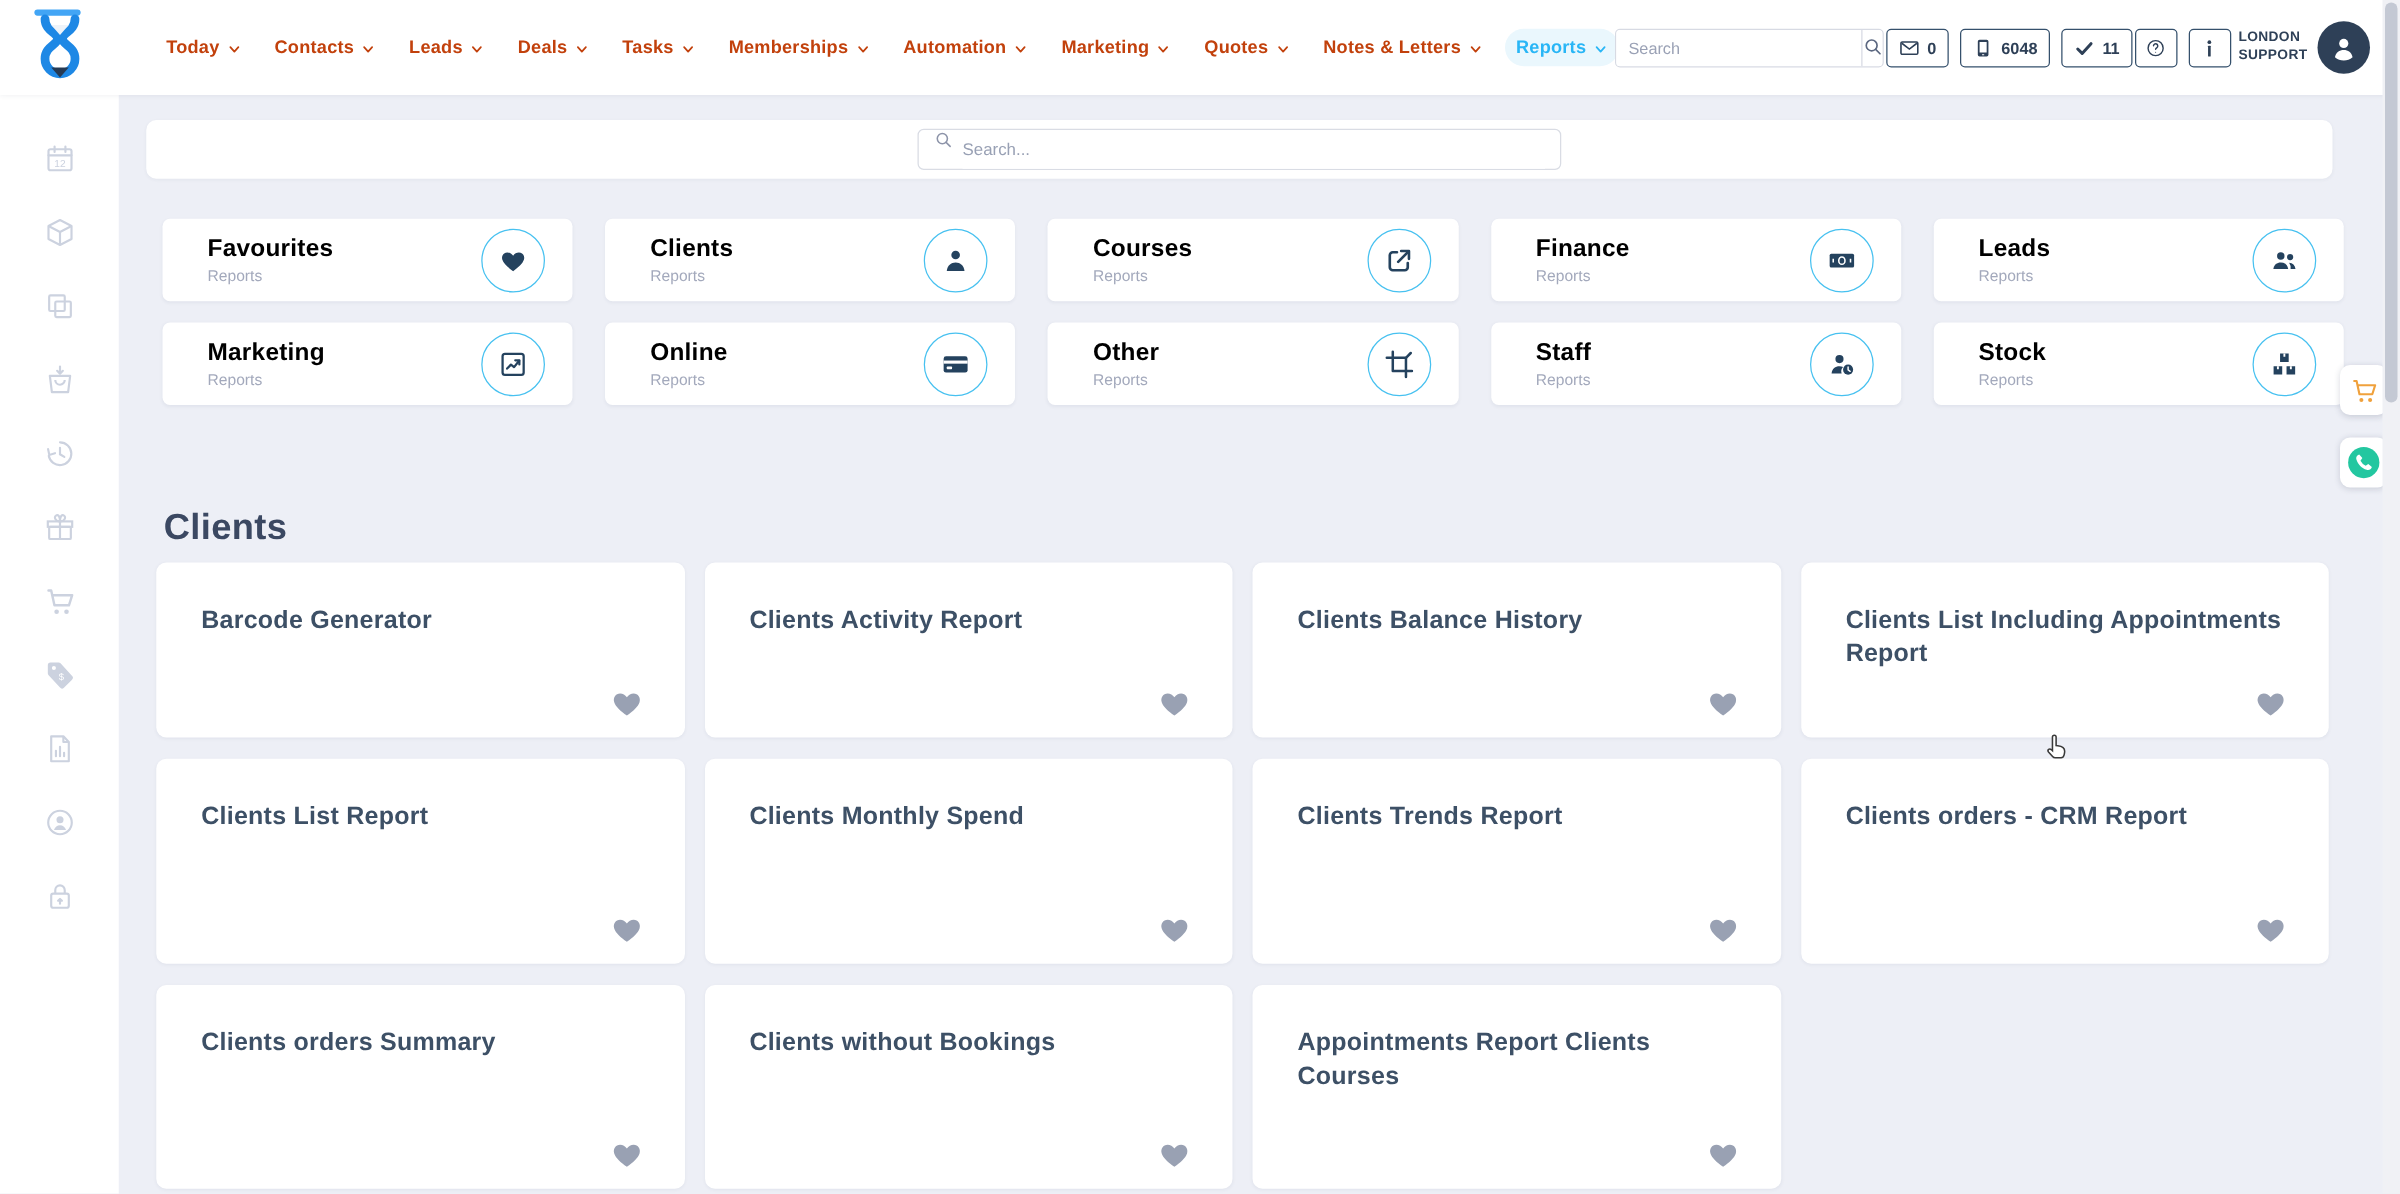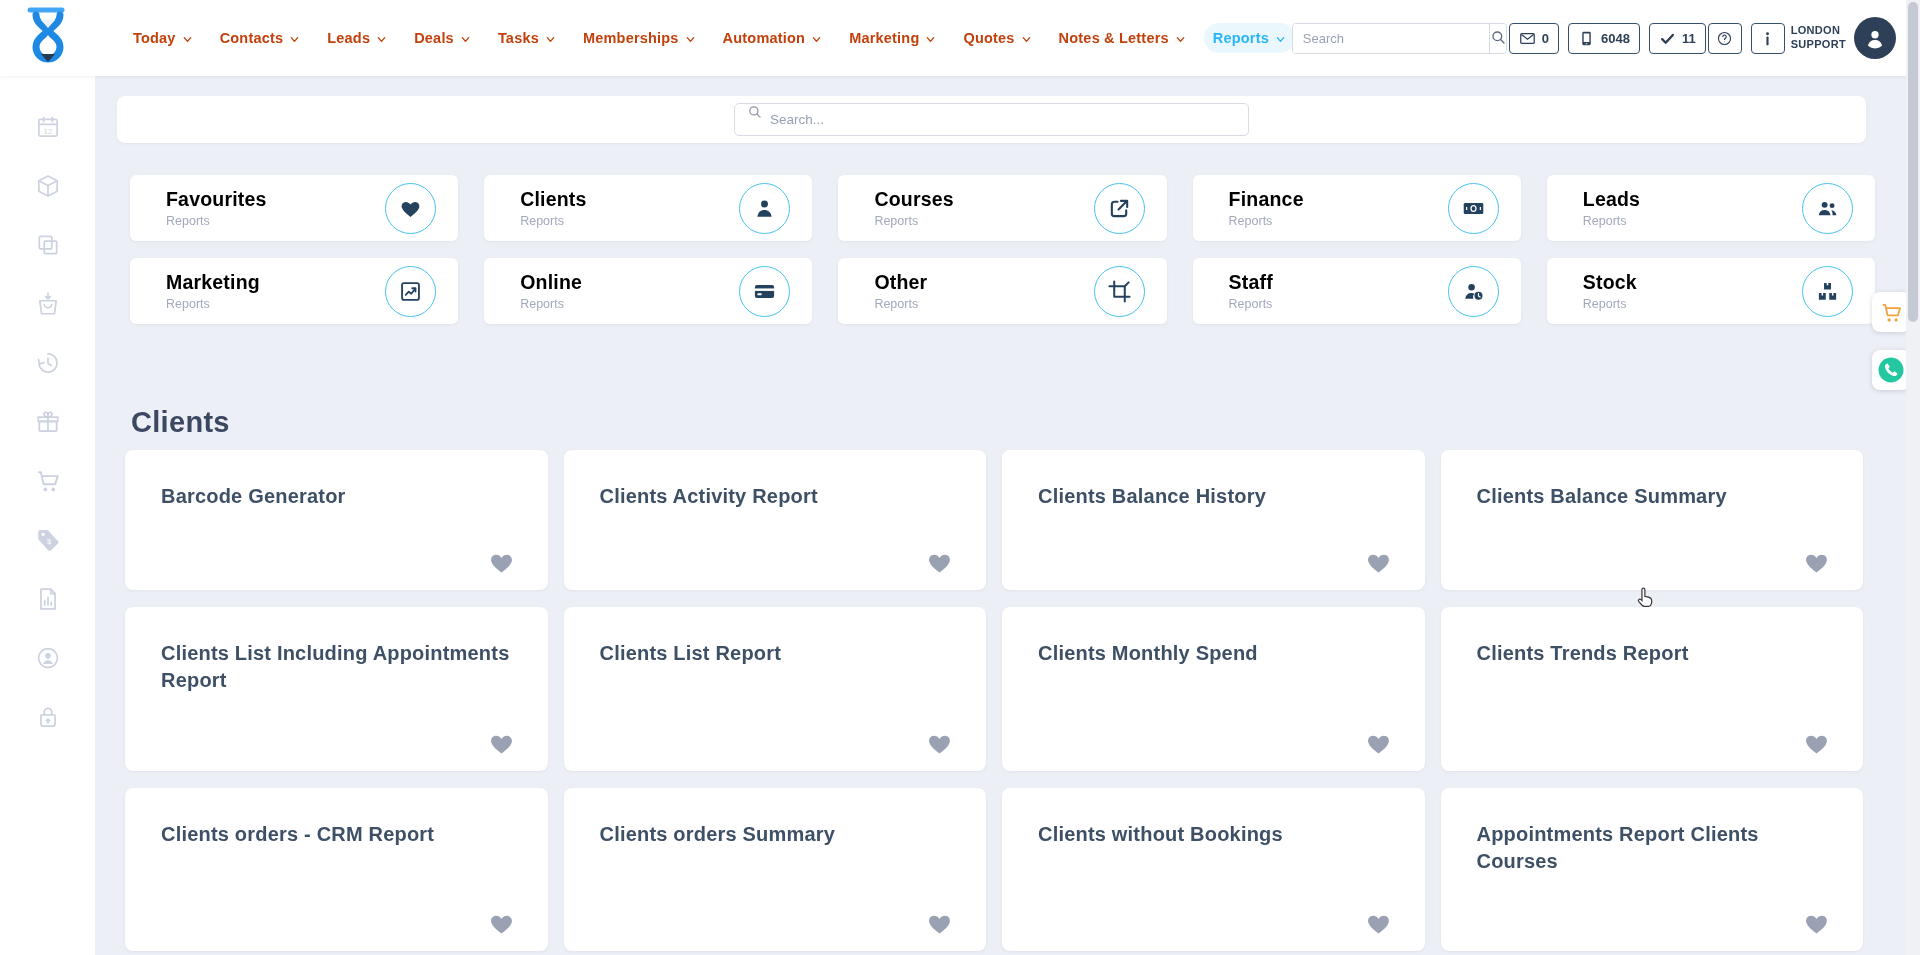--- a/index.html
+++ b/index.html
@@ -485,26 +485,20 @@
               <path d="M12 20.8C7.6 17.7 4.1 14.6 3 11.3 2 8.2 4 5.2 7.2 5.2c1.9 0 3.6 1 4.8 2.7 1.2-1.7 2.9-2.7 4.8-2.7 3.2 0 5.2 3 4.2 6.1-1.1 3.3-4.6 6.4-9 9.5z"></path>
             </svg></div>
   </div>
         <div class="report-card">
     <div class="report-title">Clients Balance History</div>
     <div class="report-heart"><svg viewBox="0 0 24 24" fill="currentColor">
               <path d="M12 20.8C7.6 17.7 4.1 14.6 3 11.3 2 8.2 4 5.2 7.2 5.2c1.9 0 3.6 1 4.8 2.7 1.2-1.7 2.9-2.7 4.8-2.7 3.2 0 5.2 3 4.2 6.1-1.1 3.3-4.6 6.4-9 9.5z"></path>
             </svg></div>
   </div>
         <div class="report-card">
-    <div class="report-title">Clients Balance Summary</div>
-    <div class="report-heart"><svg viewBox="0 0 24 24" fill="currentColor">
-              <path d="M12 20.8C7.6 17.7 4.1 14.6 3 11.3 2 8.2 4 5.2 7.2 5.2c1.9 0 3.6 1 4.8 2.7 1.2-1.7 2.9-2.7 4.8-2.7 3.2 0 5.2 3 4.2 6.1-1.1 3.3-4.6 6.4-9 9.5z"></path>
-            </svg></div>
-  </div>
-        <div class="report-card">
     <div class="report-title">Clients List Including Appointments Report</div>
     <div class="report-heart"><svg viewBox="0 0 24 24" fill="currentColor">
               <path d="M12 20.8C7.6 17.7 4.1 14.6 3 11.3 2 8.2 4 5.2 7.2 5.2c1.9 0 3.6 1 4.8 2.7 1.2-1.7 2.9-2.7 4.8-2.7 3.2 0 5.2 3 4.2 6.1-1.1 3.3-4.6 6.4-9 9.5z"></path>
             </svg></div>
   </div>
         <div class="report-card">
     <div class="report-title">Clients List Report</div>
     <div class="report-heart"><svg viewBox="0 0 24 24" fill="currentColor">
               <path d="M12 20.8C7.6 17.7 4.1 14.6 3 11.3 2 8.2 4 5.2 7.2 5.2c1.9 0 3.6 1 4.8 2.7 1.2-1.7 2.9-2.7 4.8-2.7 3.2 0 5.2 3 4.2 6.1-1.1 3.3-4.6 6.4-9 9.5z"></path>
             </svg></div>

